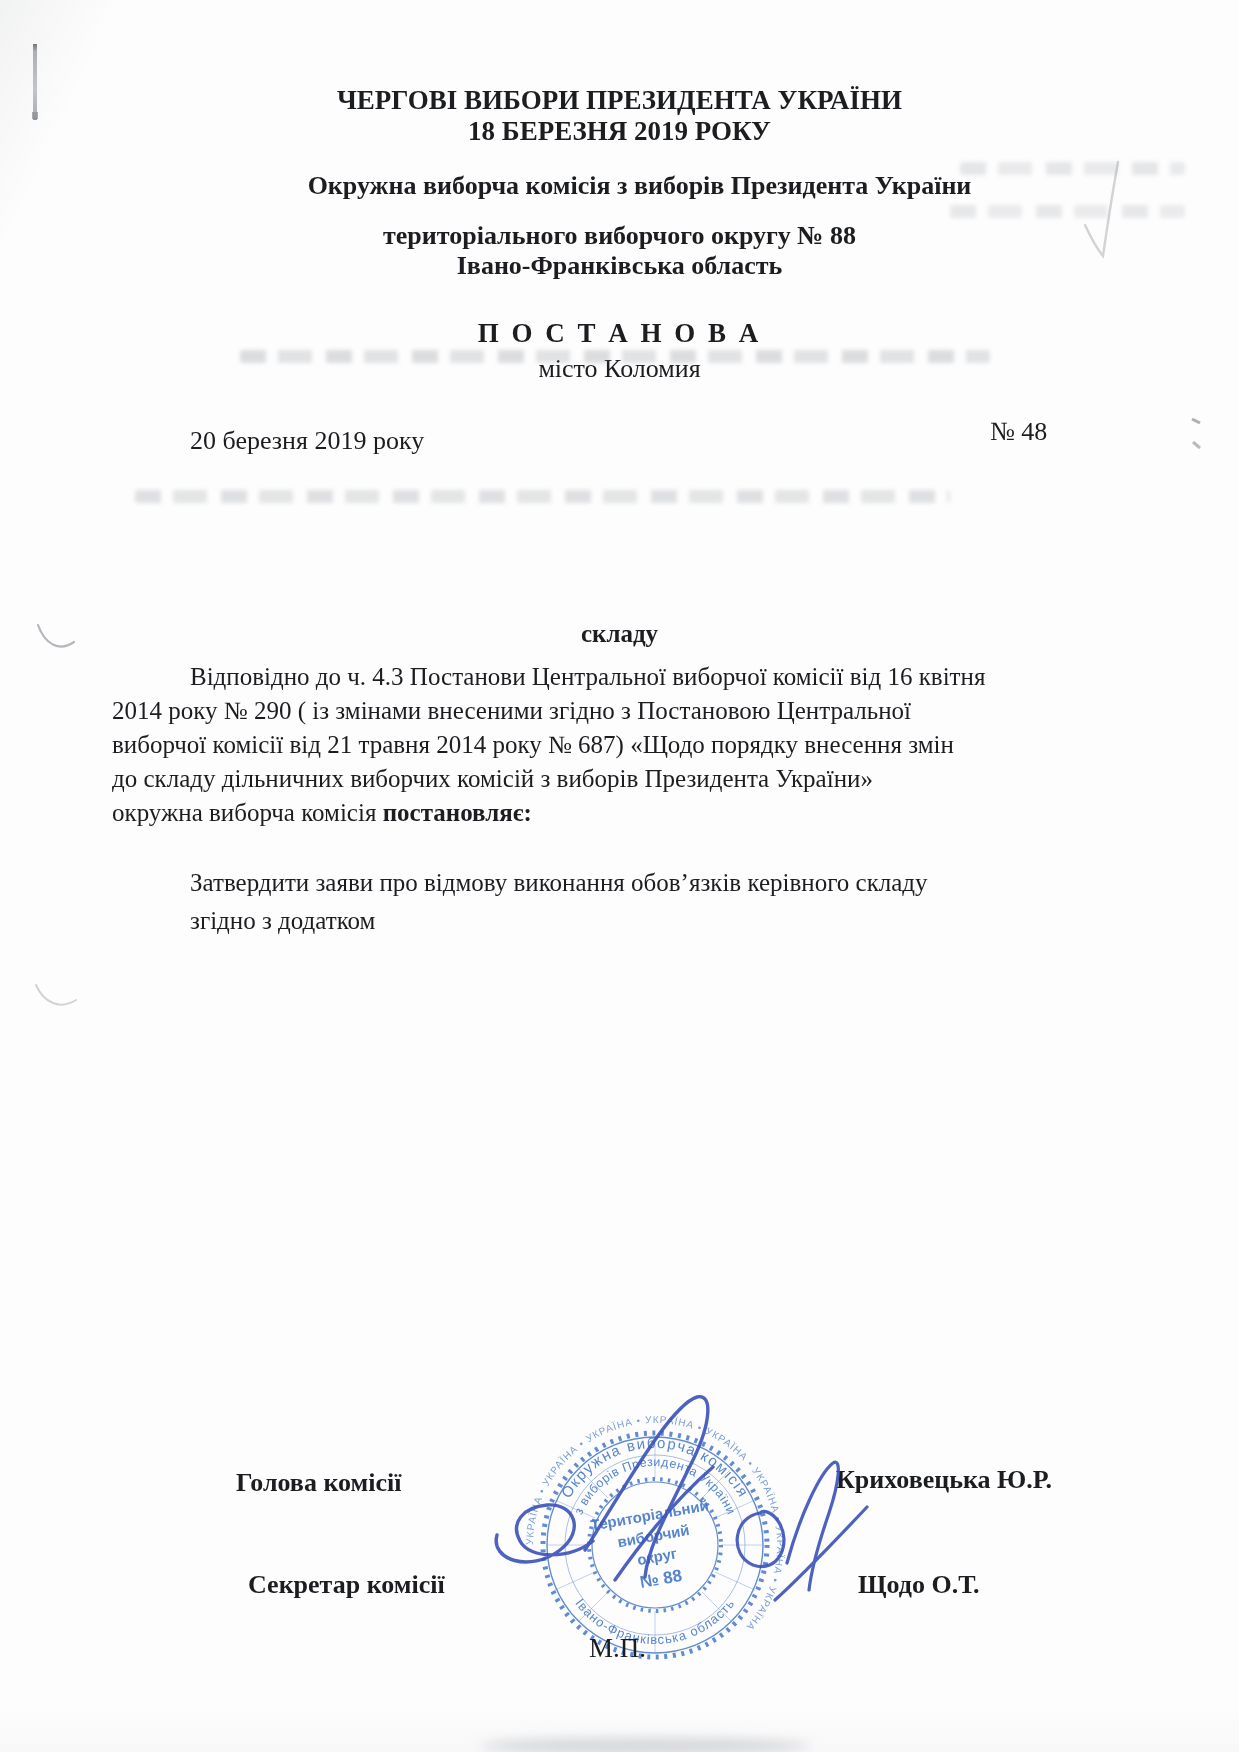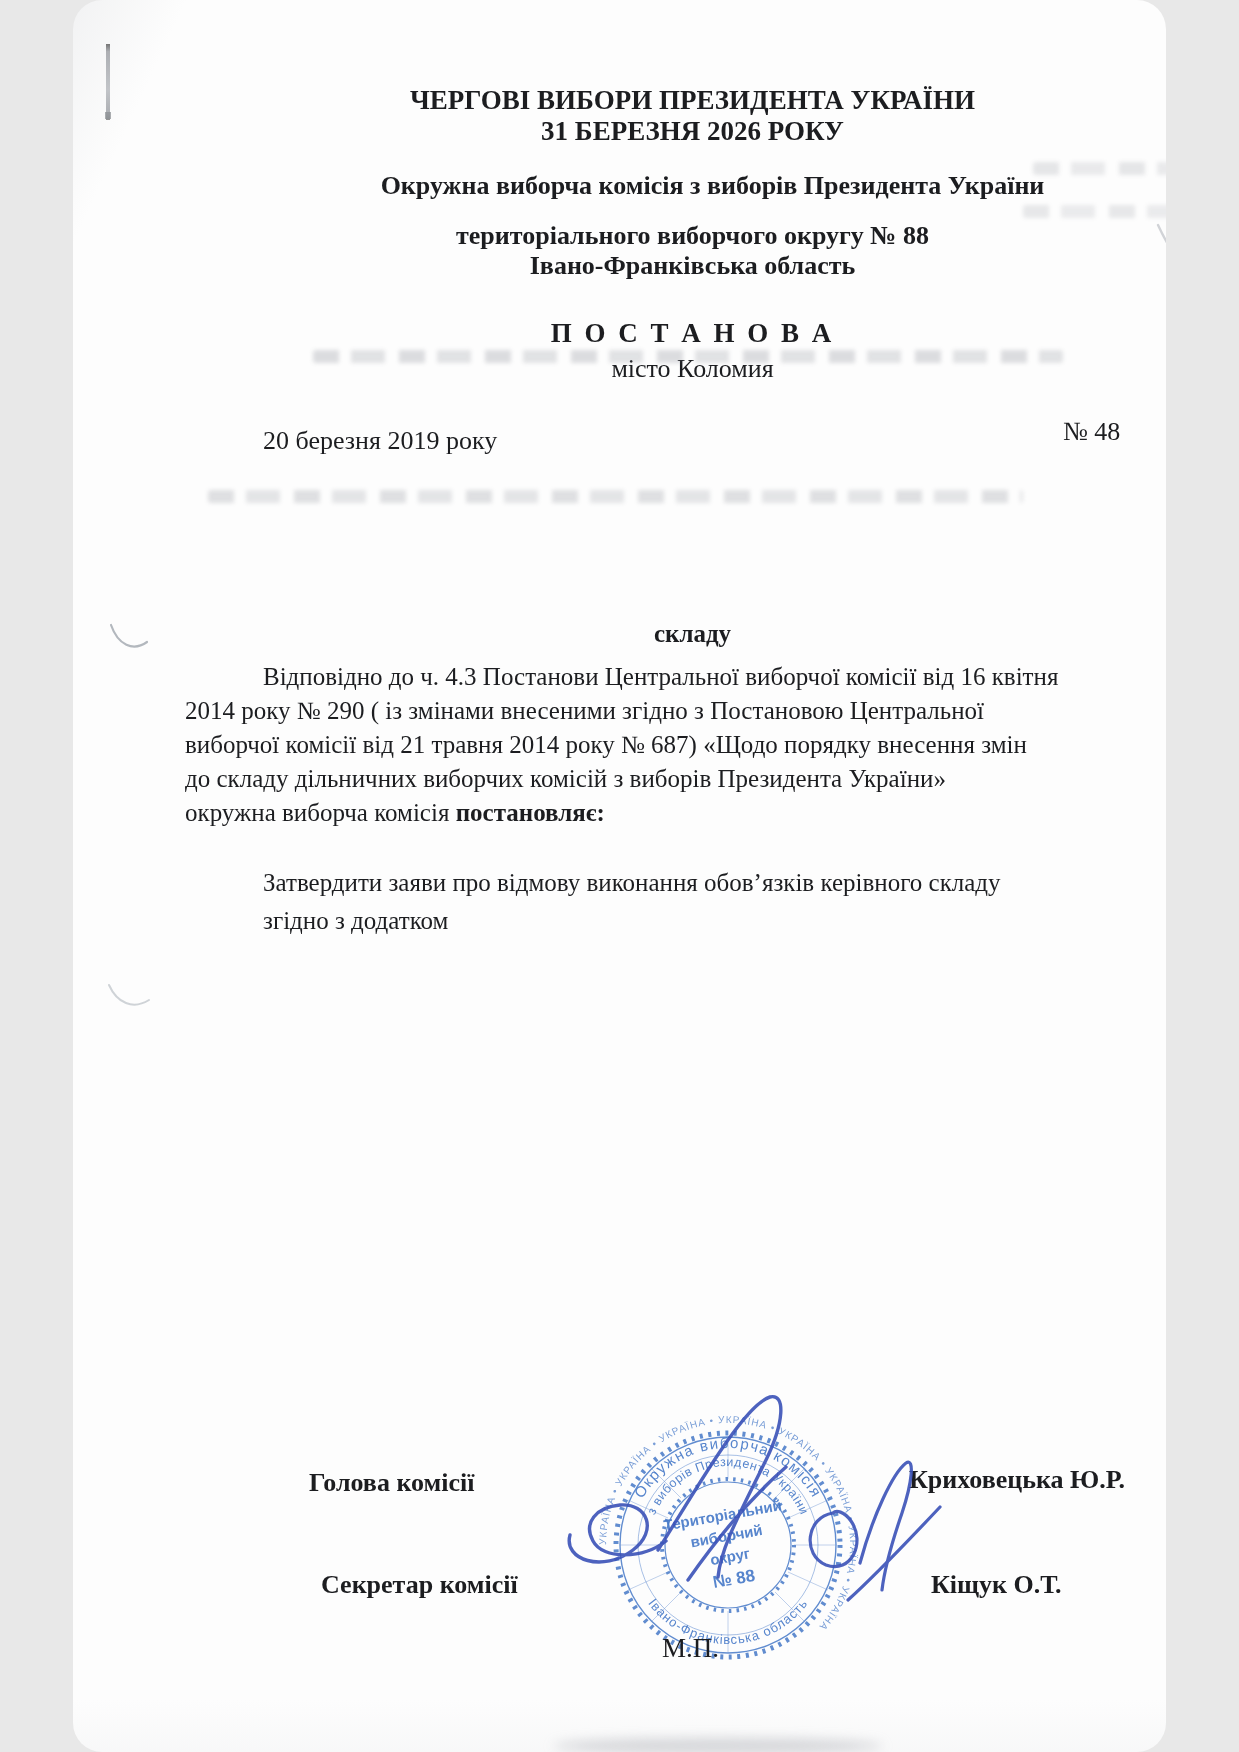--- a/index.html
+++ b/index.html
@@ -1,27 +1,26 @@
 <!DOCTYPE html>
 <html><head>
 <meta charset="utf-8">
 <style>
   html,body{margin:0;padding:0;background:#e8e8e8;}
   .page{
     position:relative;
-    width:1093px;height:1752px;
+    width:1239px;height:1752px;
     margin:0 auto;
     background:#fdfdfd;
     background-image:
       linear-gradient(115deg, rgba(190,193,198,.18) 0%, rgba(255,255,255,0) 6%),
       linear-gradient(0deg, rgba(200,203,208,.10) 0%, rgba(255,255,255,0) 3%);
     overflow:hidden;
     font-family:"Liberation Serif", serif;
     color:#1c1d20;
-    border-radius:29px;
   }
   .t{position:absolute;white-space:pre;line-height:1.15;}
   .center{left:0;width:1239px;text-align:center;}
   .b{font-weight:bold;}
   .ghost{
     position:absolute;height:13px;border-radius:3px;
     background:repeating-linear-gradient(90deg,
       rgba(108,113,124,.55) 0px, rgba(108,113,124,.55) 26px,
       rgba(108,113,124,0) 26px, rgba(108,113,124,0) 38px,
       rgba(108,113,124,.45) 38px, rgba(108,113,124,.45) 72px,
@@ -33,21 +32,21 @@
     filter:blur(6px);border-radius:50%;
   }
   svg text{font-family:"Liberation Sans", sans-serif;}
 </style>
 </head>
 <body>
 
 <div class="page">
 
   <div class="t center b" style="top:85px;font-size:27px;">ЧЕРГОВІ ВИБОРИ ПРЕЗИДЕНТА УКРАЇНИ</div>
-  <div class="t center b" style="top:116px;font-size:27px;">31 БЕРЕЗНЯ 2026 РОКУ</div>
+  <div class="t center b" style="top:116px;font-size:27px;">18 БЕРЕЗНЯ 2019 РОКУ</div>
 
   <div class="t center b" style="top:171px;font-size:26px;padding-left:20px;">Окружна виборча комісія з виборів Президента України</div>
   <div class="t center b" style="top:221px;font-size:26px;">територіального виборчого округу № 88</div>
   <div class="t center b" style="top:251px;font-size:26px;">Івано-Франківська область</div>
 
   <div class="t center b" style="top:318px;font-size:27px;letter-spacing:3px;">П О С Т А Н О В А</div>
   <div class="t center" style="top:354px;font-size:26px;">місто Коломия</div>
 
   <div class="t" style="top:426px;left:190px;font-size:26px;">20 березня 2019 року</div>
   <div class="t" style="top:417px;left:990px;font-size:26px;">№ 48</div>
@@ -59,21 +58,21 @@
   <div class="t" style="top:731px;left:112px;font-size:25px;">виборчої комісії від 21 травня 2014 року № 687) «Щодо порядку внесення змін</div>
   <div class="t" style="top:799px;left:112px;font-size:25px;"><span>окружна виборча комісія </span><span class="b">постановляє:</span></div>
   <div class="t" style="top:765px;left:112px;font-size:25px;">до складу дільничних виборчих комісій з виборів Президента України»</div>
 
   <div class="t" style="top:869px;left:190px;font-size:25px;">Затвердити заяви про відмову виконання обов’язків керівного складу</div>
   <div class="t" style="top:907px;left:190px;font-size:25px;">згідно з додатком</div>
 
   <div class="t b" style="top:1468px;left:236px;font-size:26px;">Голова комісії</div>
   <div class="t b" style="top:1465px;left:836px;font-size:26px;text-align:right;">Криховецька Ю.Р.</div>
   <div class="t b" style="top:1570px;left:248px;font-size:26px;">Секретар комісії</div>
-  <div class="t b" style="top:1570px;left:858px;font-size:26px;">Кіщук О.Т.</div>
+  <div class="t b" style="top:1570px;left:858px;font-size:26px;">Щодо О.Т.</div>
   <div class="t" style="top:1596px;left:589px;font-size:27px;z-index:5;margin-top:37px;">М.П.</div>
 
   <svg style="position:absolute;left:435px;top:1345px;z-index:4;pointer-events:none;" width="440" height="400" viewBox="0 0 440 400">
     <g stroke="#4679c8" fill="none" opacity="0.85">
 
       <circle cx="220" cy="200" r="112" stroke-width="5" stroke-dasharray="3 5.6"></circle>
       <circle cx="220" cy="200" r="108" stroke-width="1.4"></circle>
       <circle cx="220" cy="200" r="90" stroke-width="1" opacity="0.55"></circle>
 
       <circle cx="220" cy="200" r="66" stroke-width="4" stroke-dasharray="2.5 5.2"></circle>

